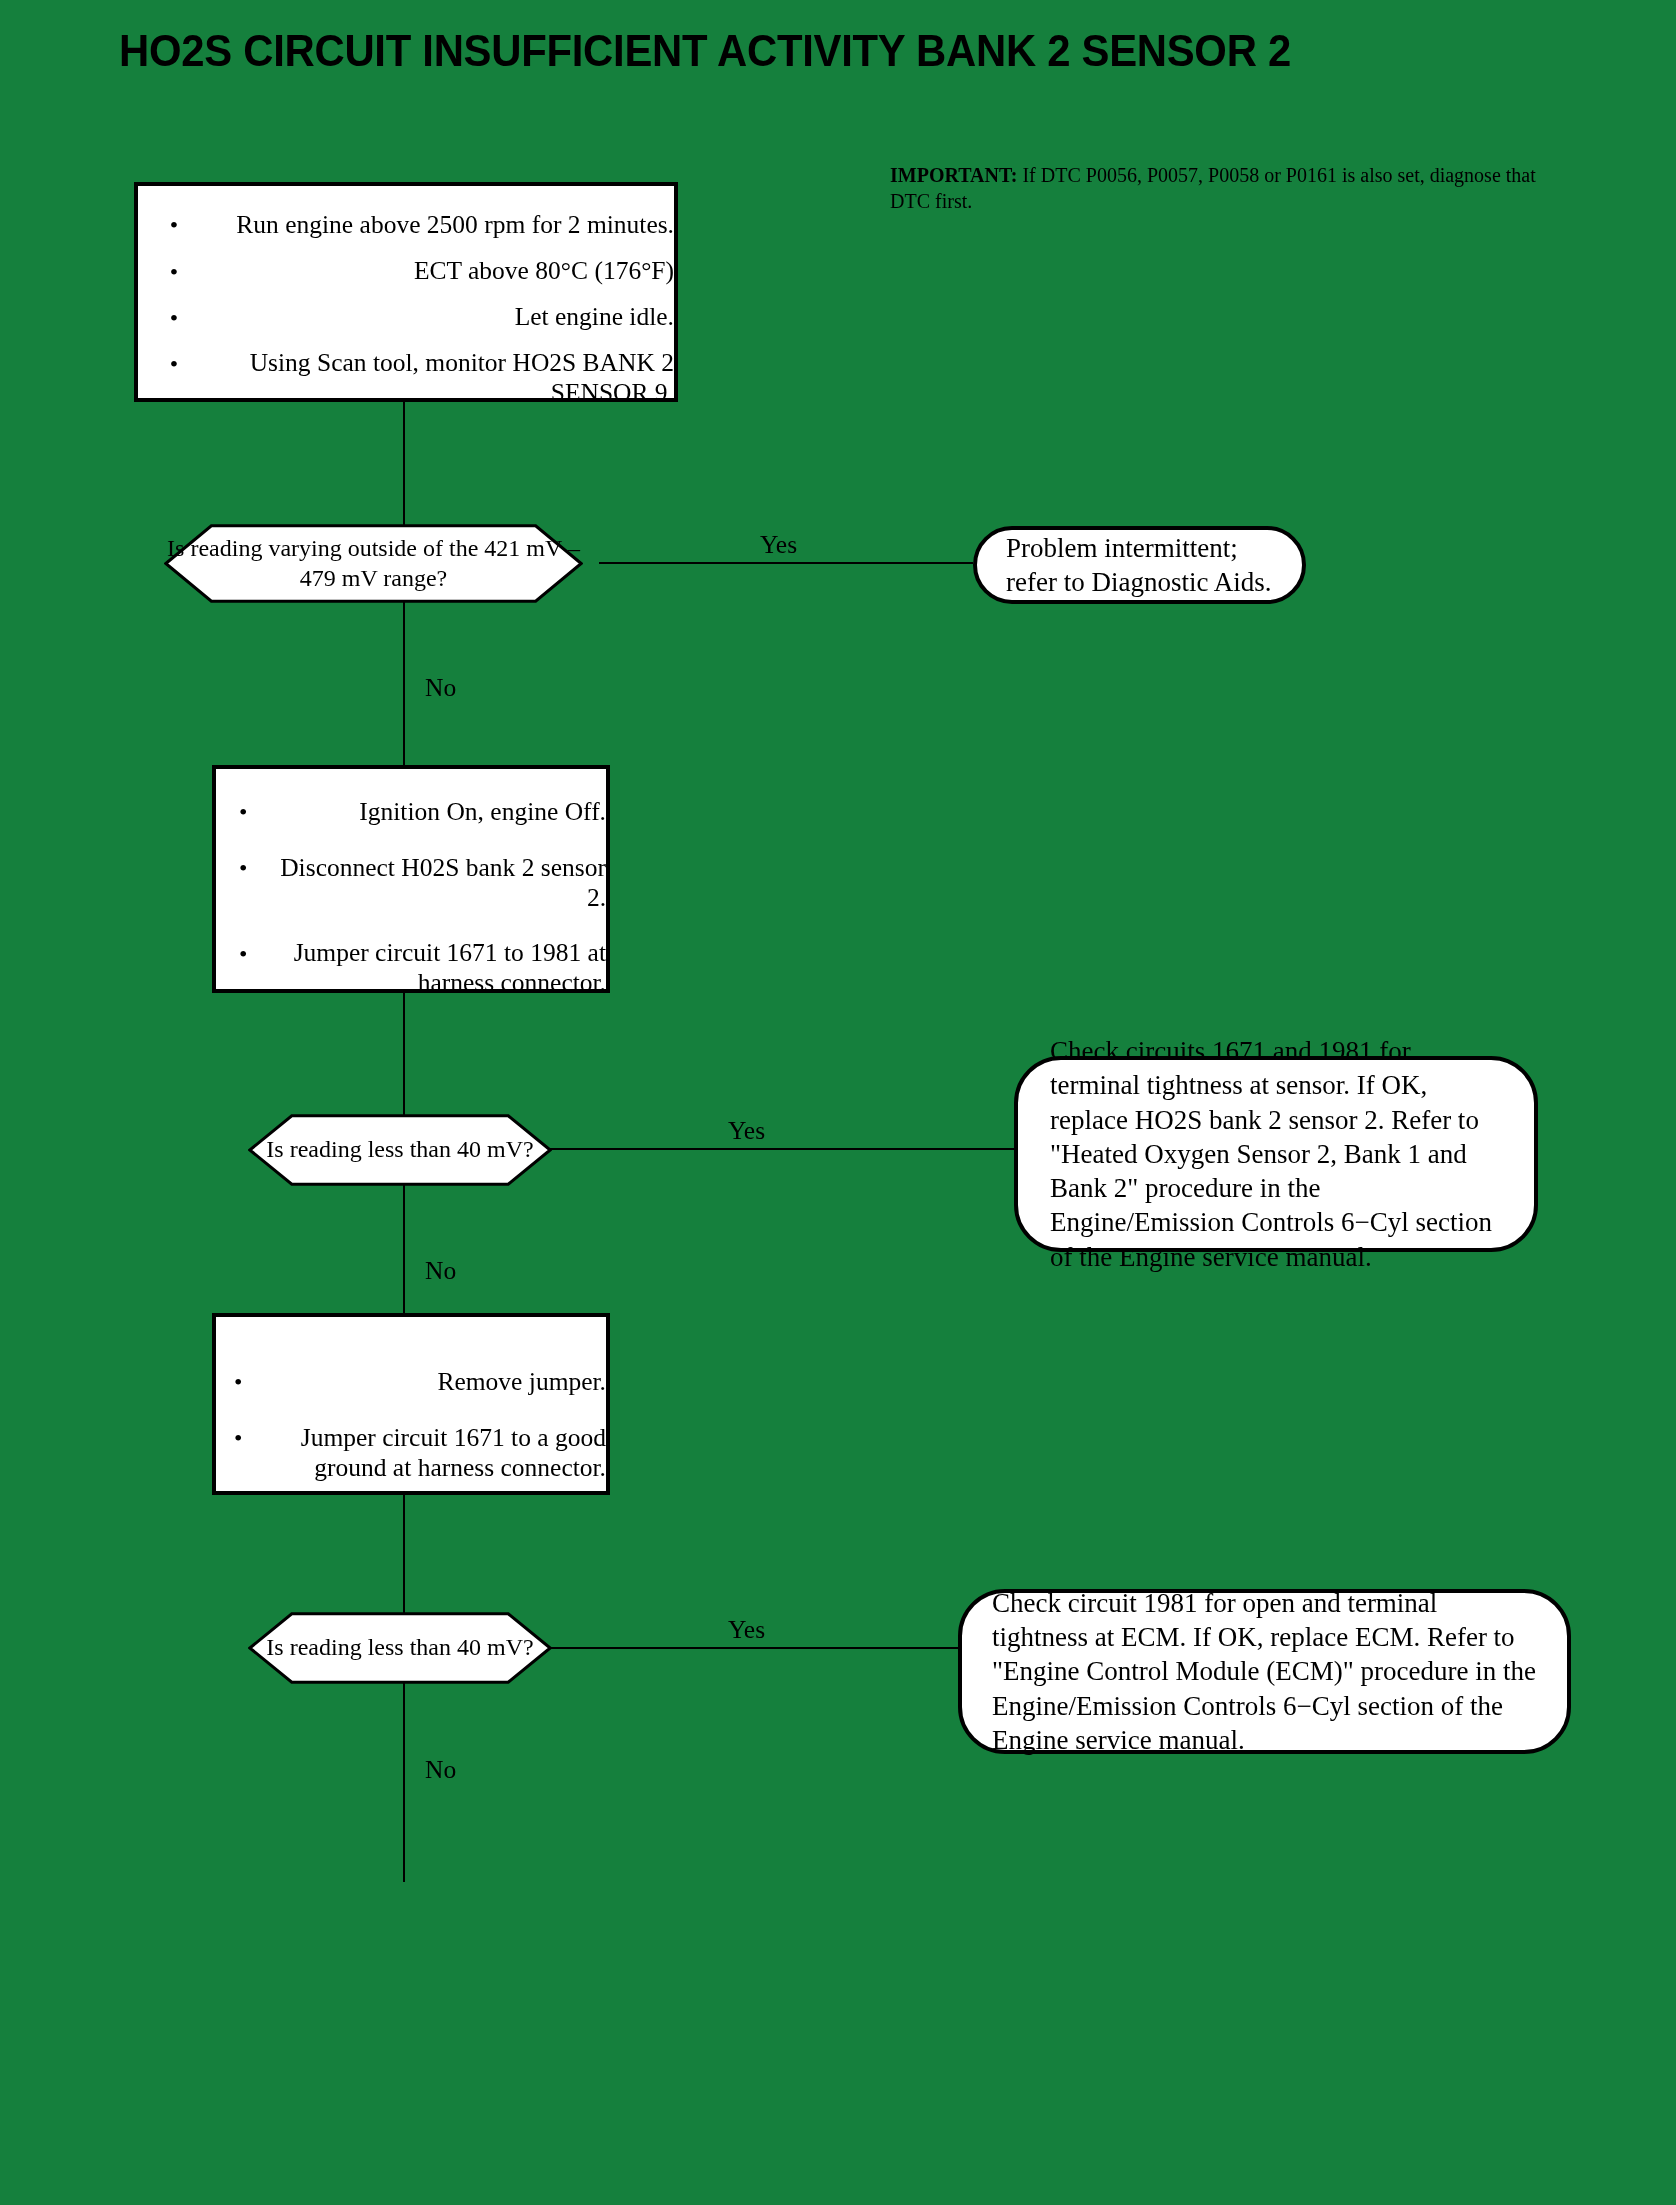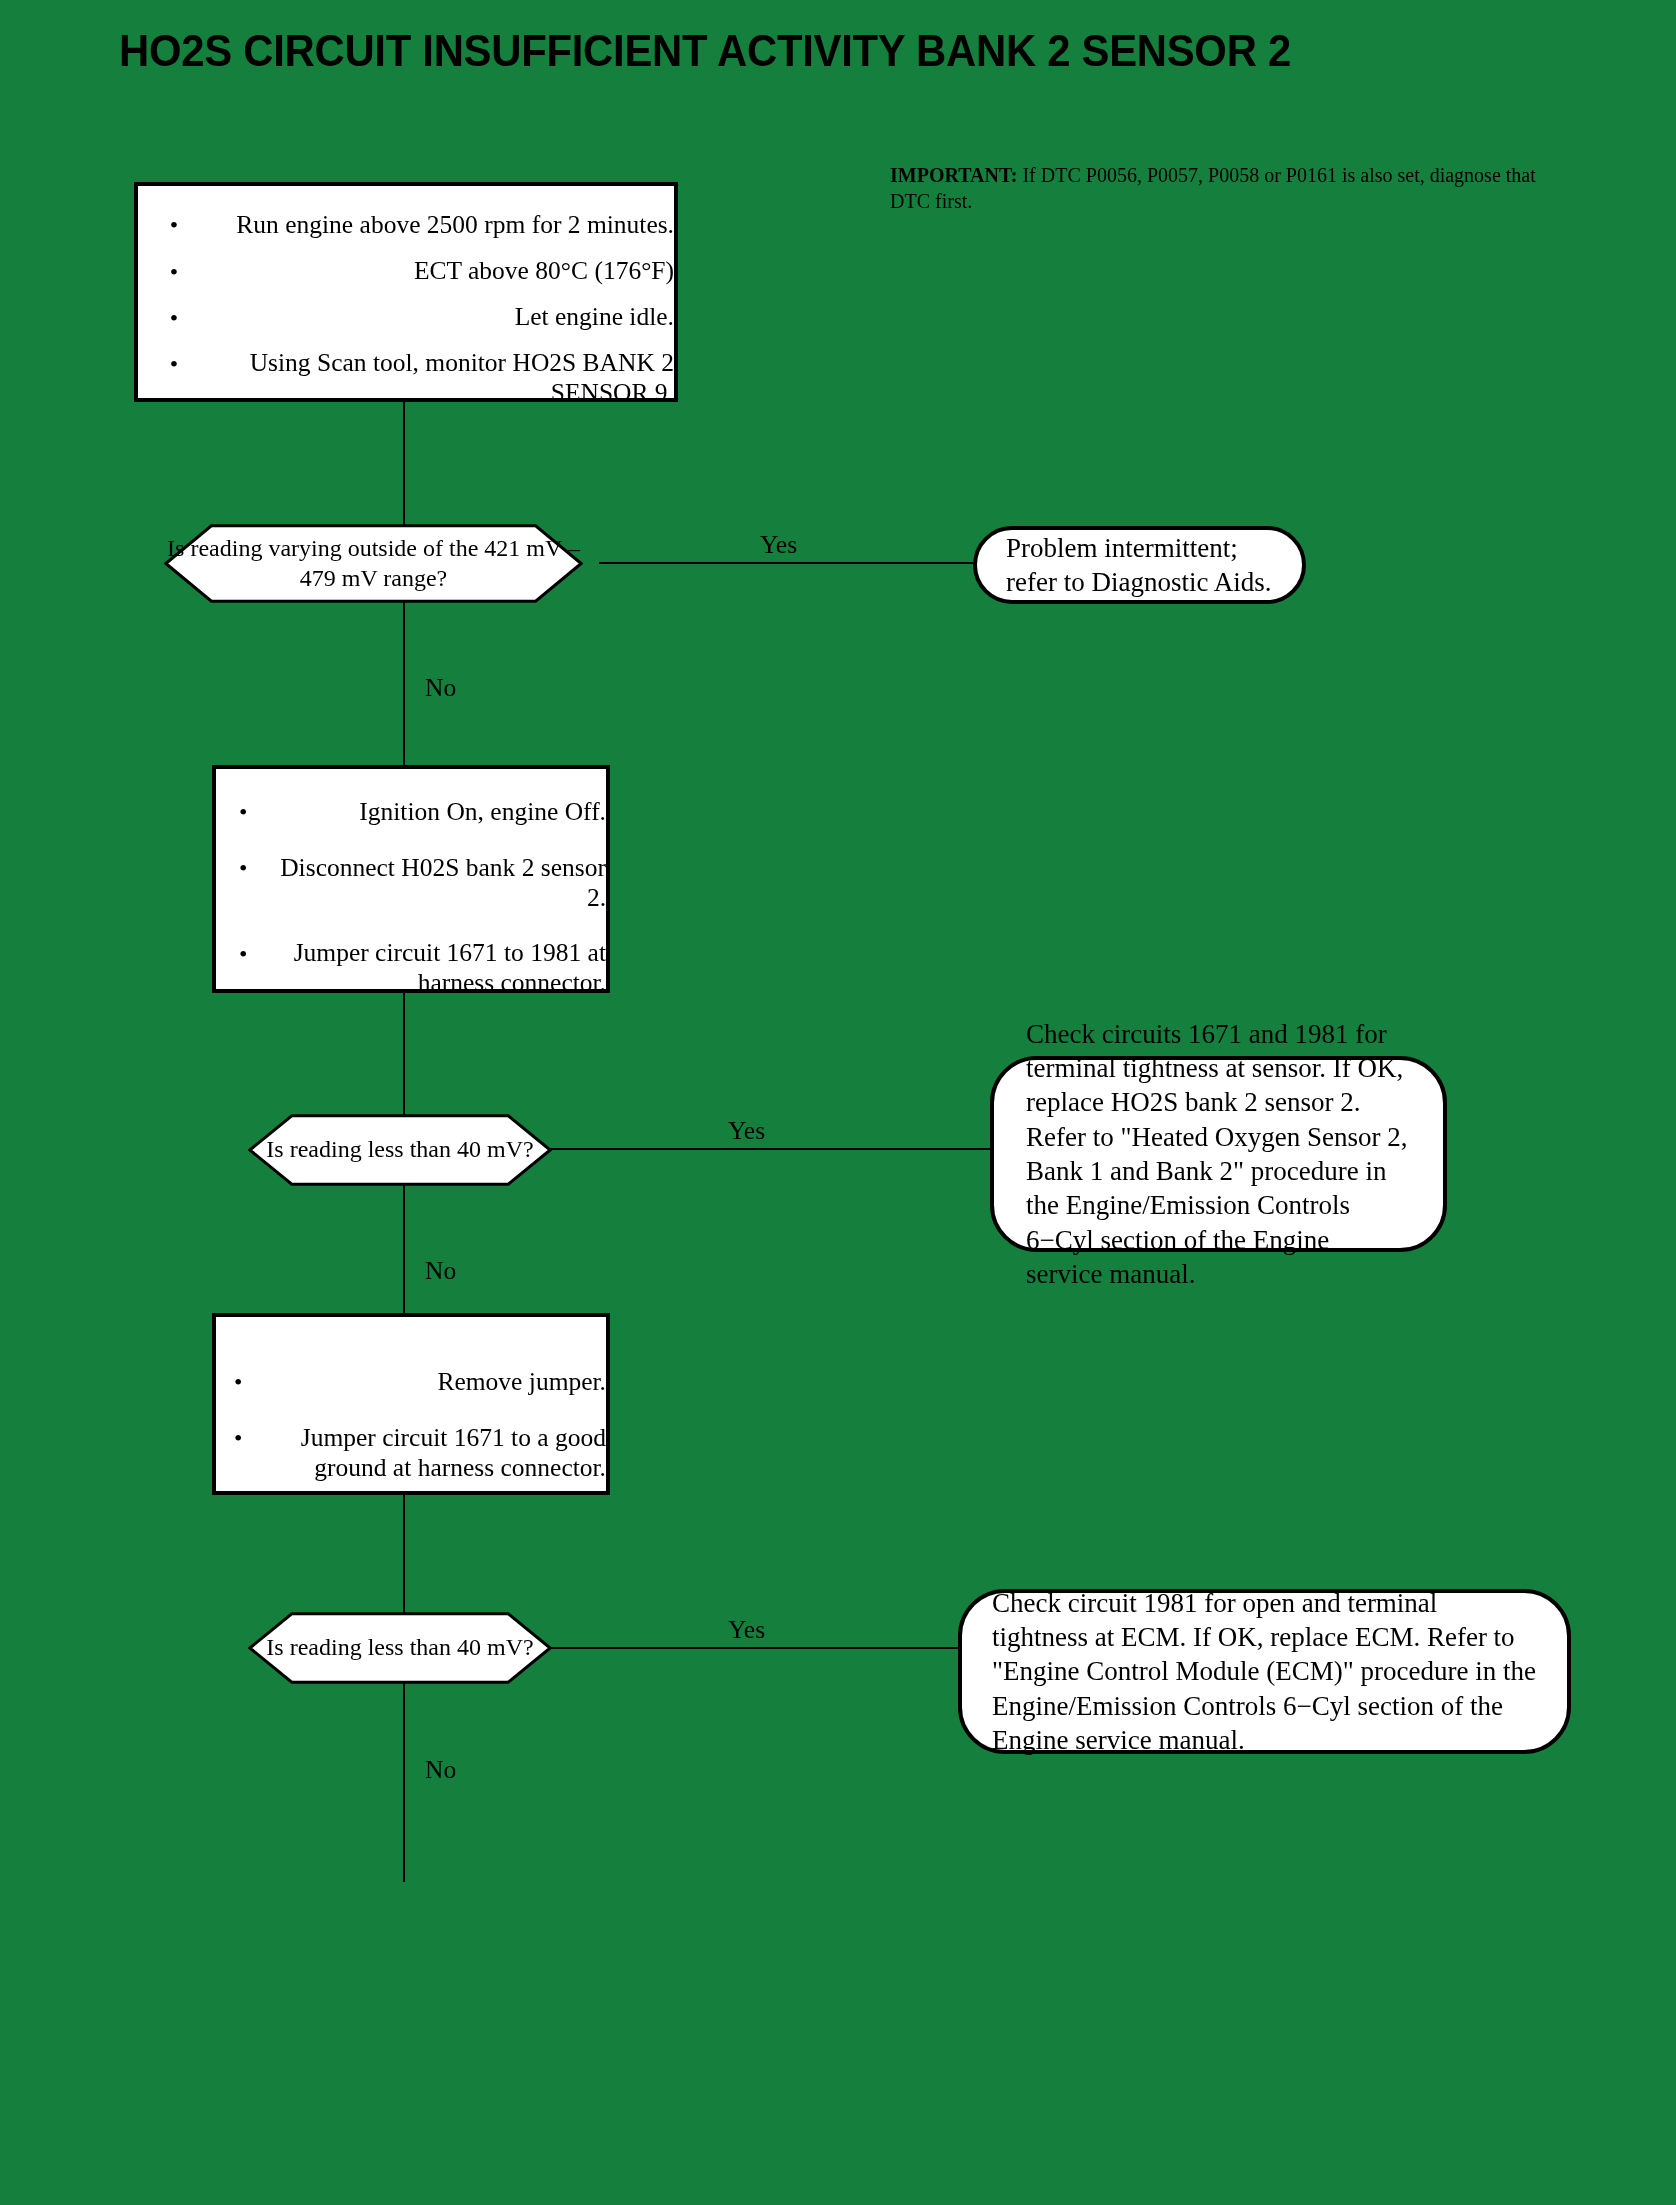--- a/index.html
+++ b/index.html
@@ -108,21 +108,21 @@
   .term-box .term-text {
     font-size: 27px;
     line-height: 1.27;
     padding: 0 28px;
     width: 100%;
   }
 
   #term-intermittent { left: 973px; top: 526px; width: 333px; height: 78px; border-radius: 39px; }
   #term-intermittent .term-text { padding: 0 29px; }
 
-  #term-ho2s { left: 990px; top: 1056px; width: 457px; height: 196px; }
+  #term-ho2s { left: 1014px; top: 1056px; width: 524px; height: 196px; }
   #term-ho2s .term-text { padding: 0 32px; }
 
   #term-ecm-1981 { left: 958px; top: 1589px; width: 613px; height: 165px; }
   #term-ecm-1981 .term-text { padding: 0 30px; }
 
   #term-ecm-1671 { left: 112px; top: 1881px; width: 580px; height: 182px; }
   #term-ecm-1671 .term-text { padding: 0 32px; }
 
   
   .hex {

